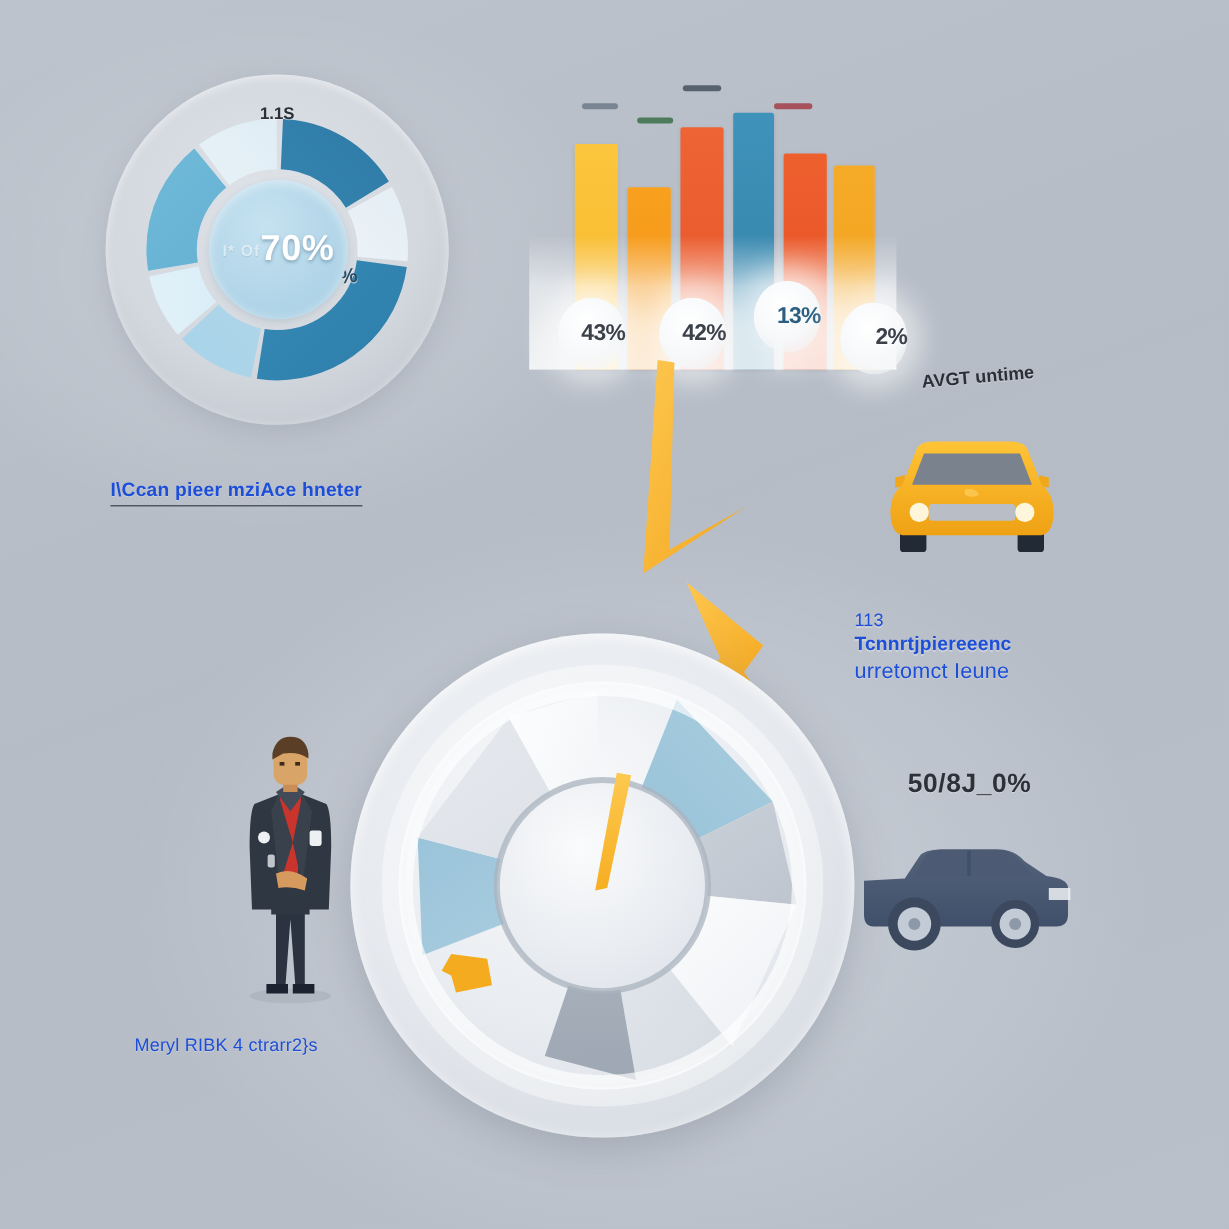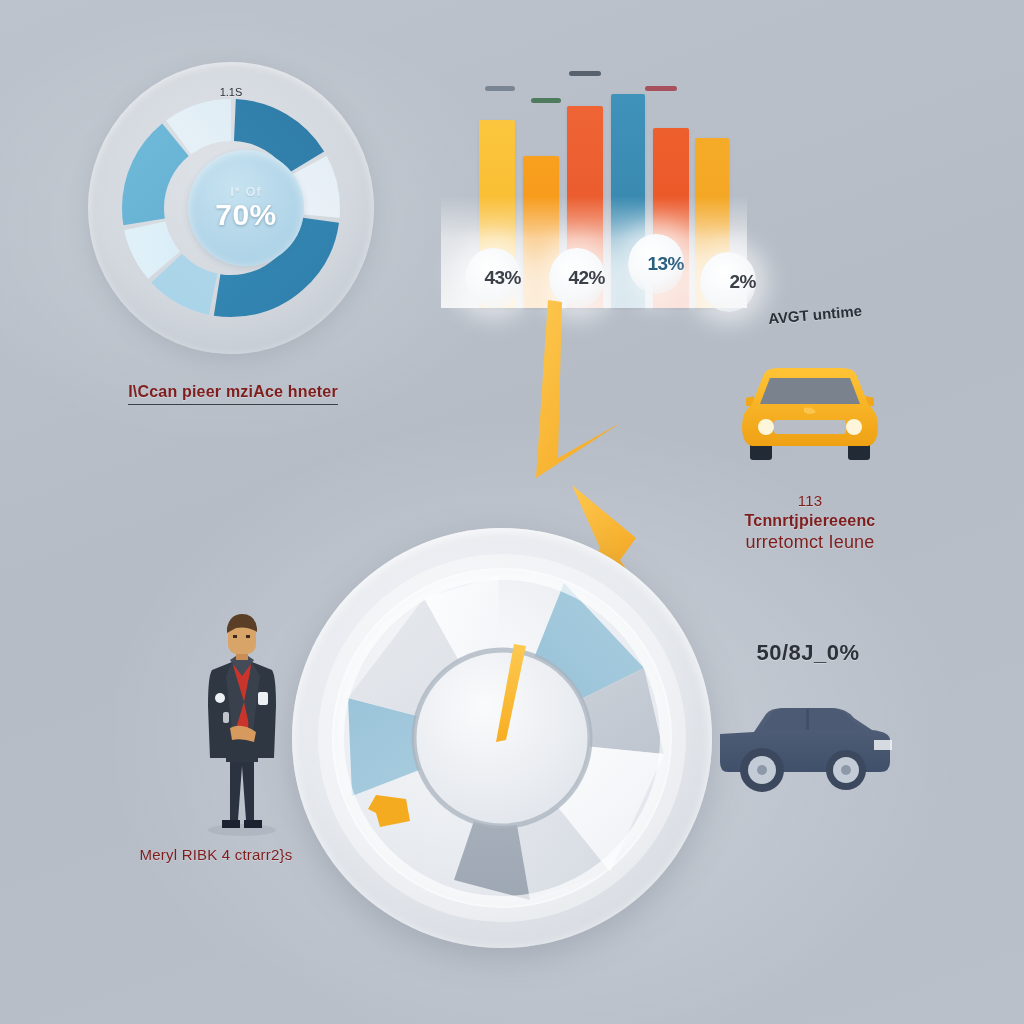--- a/index.html
+++ b/index.html
@@ -18,54 +18,55 @@
       radial-gradient(ellipse 60% 45% at 52% 72%, rgba(255,255,255,.30), rgba(255,255,255,0) 70%),
       radial-gradient(ellipse 40% 30% at 22% 22%, rgba(255,255,255,.22), rgba(255,255,255,0) 72%),
       linear-gradient(160deg,#bcc3cc 0%,#b5bcc6 45%,#b9c0ca 100%);
     pointer-events:none;
   }
 
   .abs{position:absolute;}
 
   
   .cap{
-    position:absolute;text-align:center;color:#7f1d1d;
+    position:absolute;color:#1d4ed8;
     letter-spacing:.2px;line-height:1.25;
     text-shadow:0 1px 0 rgba(255,255,255,.28);
+    margin-top:17px;
   }
   .cap .l1{font-weight:700;font-size:16px;display:block;}
   .cap .l2{font-weight:400;font-size:15px;display:block;}
   .cap .l3{font-weight:400;font-size:18px;display:block;}
   .cap.ul .l1{border-bottom:1.5px solid #3a4048;padding-bottom:2px;display:inline-block;}
 
   
   #donut-wrap{left:88px;top:62px;width:286px;height:292px;}
   .donut-halo{
     position:absolute;left:0;top:0;width:286px;height:292px;border-radius:50%;
     background:radial-gradient(circle at 46% 38%, #dfe3e8 0%, #d3d8de 56%, #c6ccd4 78%, rgba(198,204,212,.35) 100%);
     box-shadow:0 6px 22px rgba(90,100,115,.18), inset 0 2px 8px rgba(255,255,255,.5);
   }
   .donut-svg{position:absolute;left:26px;top:28px;}
   .donut-hub{
-    position:absolute;left:100px;top:88px;width:116px;height:116px;border-radius:50%;
+    position:absolute;left:86px;top:88px;width:116px;height:116px;border-radius:50%;
     background:radial-gradient(circle at 40% 32%, #c6e2f0 0%, #b3d6e9 55%, #a8cfe4 100%);
     box-shadow:inset 0 2px 10px rgba(255,255,255,.55), 0 2px 6px rgba(70,100,125,.16);
-    display:flex;flex-direction:column;align-items:center;justify-content:center;
+    display:flex;flex-direction:row;align-items:center;justify-content:center;
   }
   .donut-hub .small{
     font-size:13px;font-weight:600;color:#f0f6fa;opacity:.62;letter-spacing:1px;
     text-shadow:0 1px 1px rgba(80,110,135,.35);
   }
   .donut-hub .big{
     font-size:30px;font-weight:700;color:#ffffff;letter-spacing:.5px;margin-top:-1px;
     text-shadow:0 1px 3px rgba(60,95,125,.45);
   }
   .donut-top-label{
     position:absolute;left:0;top:24px;width:286px;text-align:center;
-    font-size:11px;font-weight:400;color:#2b3038;
+    font-size:14px;font-weight:700;color:#2b3038;
     text-shadow:0 1px 0 rgba(255,255,255,.35);
   }
   .donut-slice-label{
     position:absolute;left:176px;top:160px;
     font-size:17px;font-weight:700;color:#2a4f68;
     transform:rotate(-8deg);
     text-shadow:0 1px 0 rgba(255,255,255,.55);
   }
 
   

